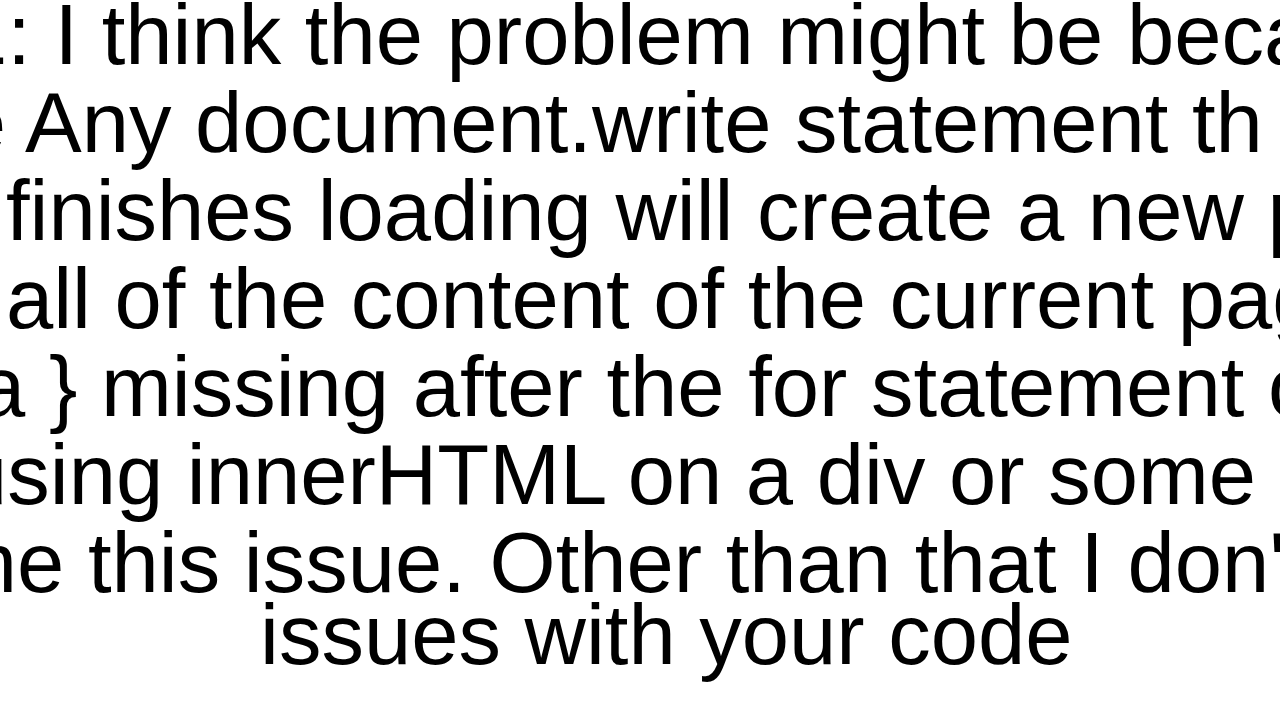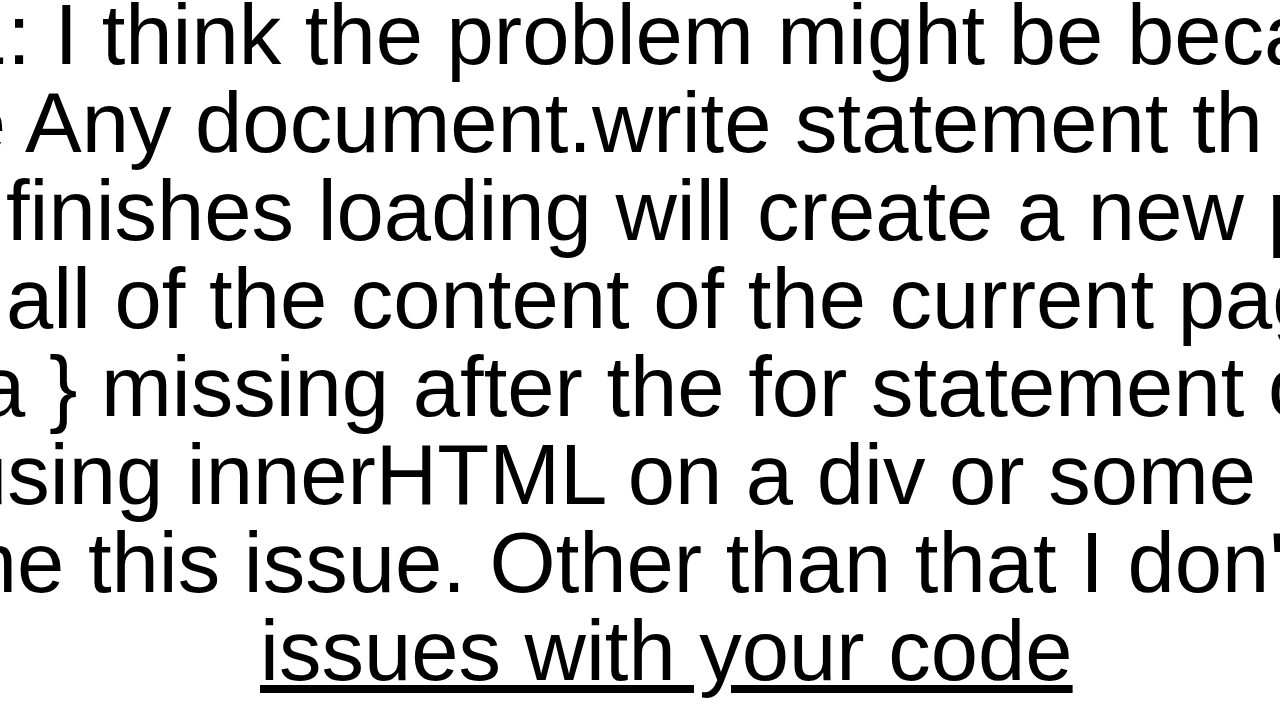--- a/index.html
+++ b/index.html
@@ -31,14 +31,14 @@
 <body>
 
 <div class="viewport">
   <div class="text-block" style="left:-92px; top:-8px;">r 1: I think the problem might be beca</div>
   <div class="text-block" style="left:-112px; top:80px;">rite  Any document.write statement th</div>
   <div class="text-block" style="left:-65px; top:168px;">e finishes loading   will create a new p</div>
   <div class="text-block" style="left:-65px; top:256px;">e all of the content of the current   pag</div>
   <div class="text-block" style="left:-88px; top:344px;">s a } missing after the for statement o</div>
   <div class="text-block" style="left:-40px; top:432px;"> using innerHTML on a div or some h</div>
   <div class="text-block" style="left:-101px; top:520px;">ome this issue. Other than that I don't</div>
-  <div class="text-block" style="left:260px; top:608px;text-decoration:underline;">issues with your code</div>
+  <div class="text-block" style="left:260px; top:592px;">issues with your code</div>
 </div>
 
 </body></html>

